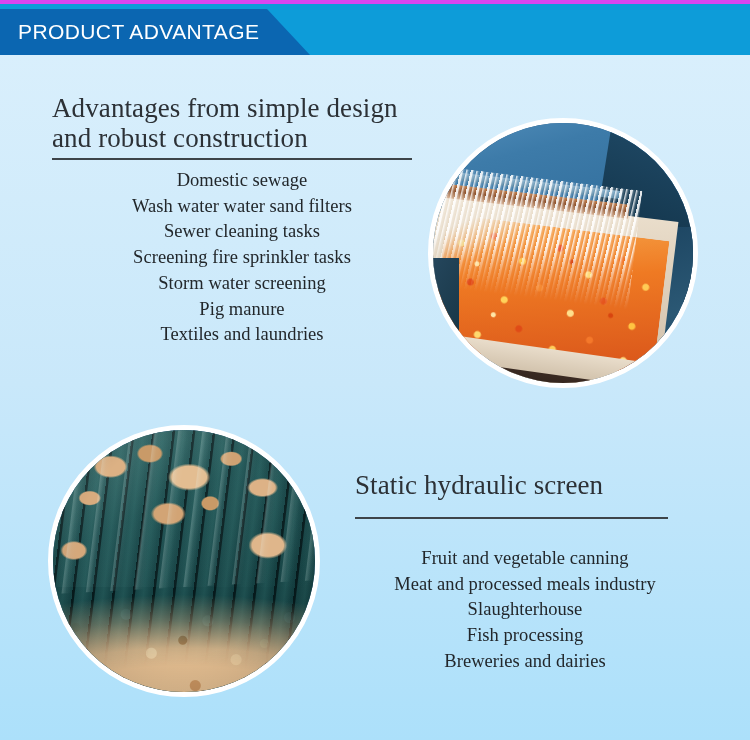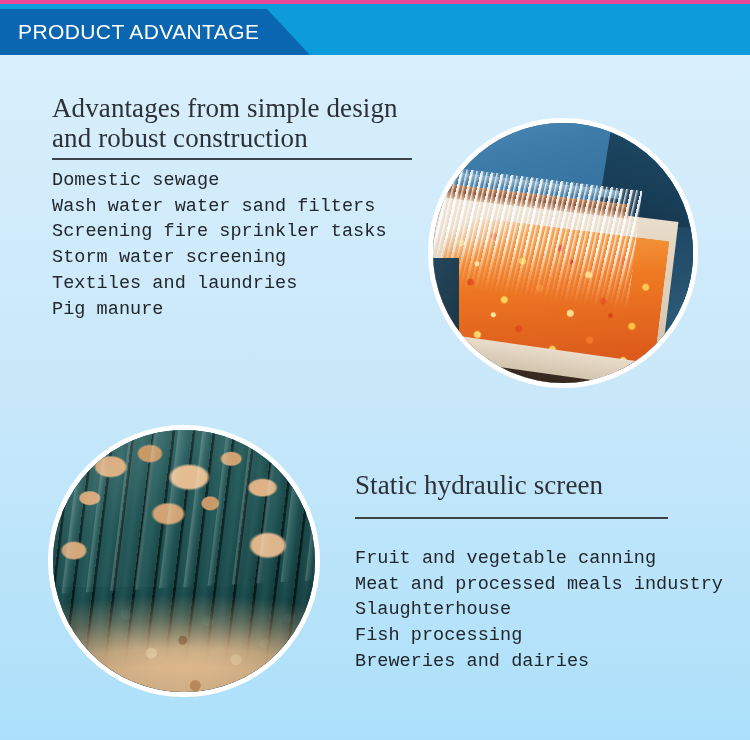--- a/index.html
+++ b/index.html
@@ -14,21 +14,21 @@
     font-family: "Liberation Serif", "DejaVu Serif", serif;
     background: #ffffff;
     position: relative;
   }
 
   
   .page {
     position: relative;
     width: 750px;
     height: 740px;
-    background: #ec4899;
+    background: #d946ef;
     overflow: hidden;
   }
 
   
   .header {
     position: absolute;
     left: 0;
     top: 0;
     width: 750px;
     height: 58px;
@@ -93,26 +93,27 @@
     position: absolute;
     height: 2px;
     background: #3d4449;
   }
 
   .feature-list {
     position: absolute;
     list-style: none;
   }
   .feature-list li {
-    font-family: Liberation Mono, monospace;
+    font-family: Liberation Serif, serif;
     font-size: 18.5px;
     color: #22272b;
     line-height: 25.7px;
     white-space: nowrap;
     letter-spacing: 0.05px;
+    text-align: center;
   }
 
   
   #heading-1 { left: 52px; top: 93px; width: 380px; }
   #rule-1    { left: 52px; top: 158px; width: 360px; }
   #list-1    { left: 52px; top: 168px; width: 380px; }
 
   
   #heading-2 { left: 355px; top: 470px; width: 340px; }
   #rule-2    { left: 355px; top: 517px; width: 313px; }
@@ -350,24 +351,25 @@
     <div class="header-title">PRODUCT ADVANTAGE</div>
   </div>
 
   <div class="body-bg"></div>
 
   <div class="section-heading" id="heading-1">Advantages from simple design and robust construction</div>
   <div class="rule" id="rule-1"></div>
   <ul class="feature-list" id="list-1">
     <li>Domestic sewage</li>
     <li>Wash water water sand filters</li>
+    <li>Sewer cleaning tasks</li>
     <li>Screening fire sprinkler tasks</li>
     <li>Storm water screening</li>
+    <li>Pig manure</li>
     <li>Textiles and laundries</li>
-    <li>Pig manure</li>
   </ul>
 
   <div class="photo-circle" id="photo-1">
     <div class="photo-inner">
       <div class="p1-sky"></div>
       <div class="p1-machine-right"></div>
       <div class="p1-machine-right2"></div>
       <div class="p1-screen"></div>
       <div class="p1-waste"></div>
       <div class="p1-beam2"></div>

